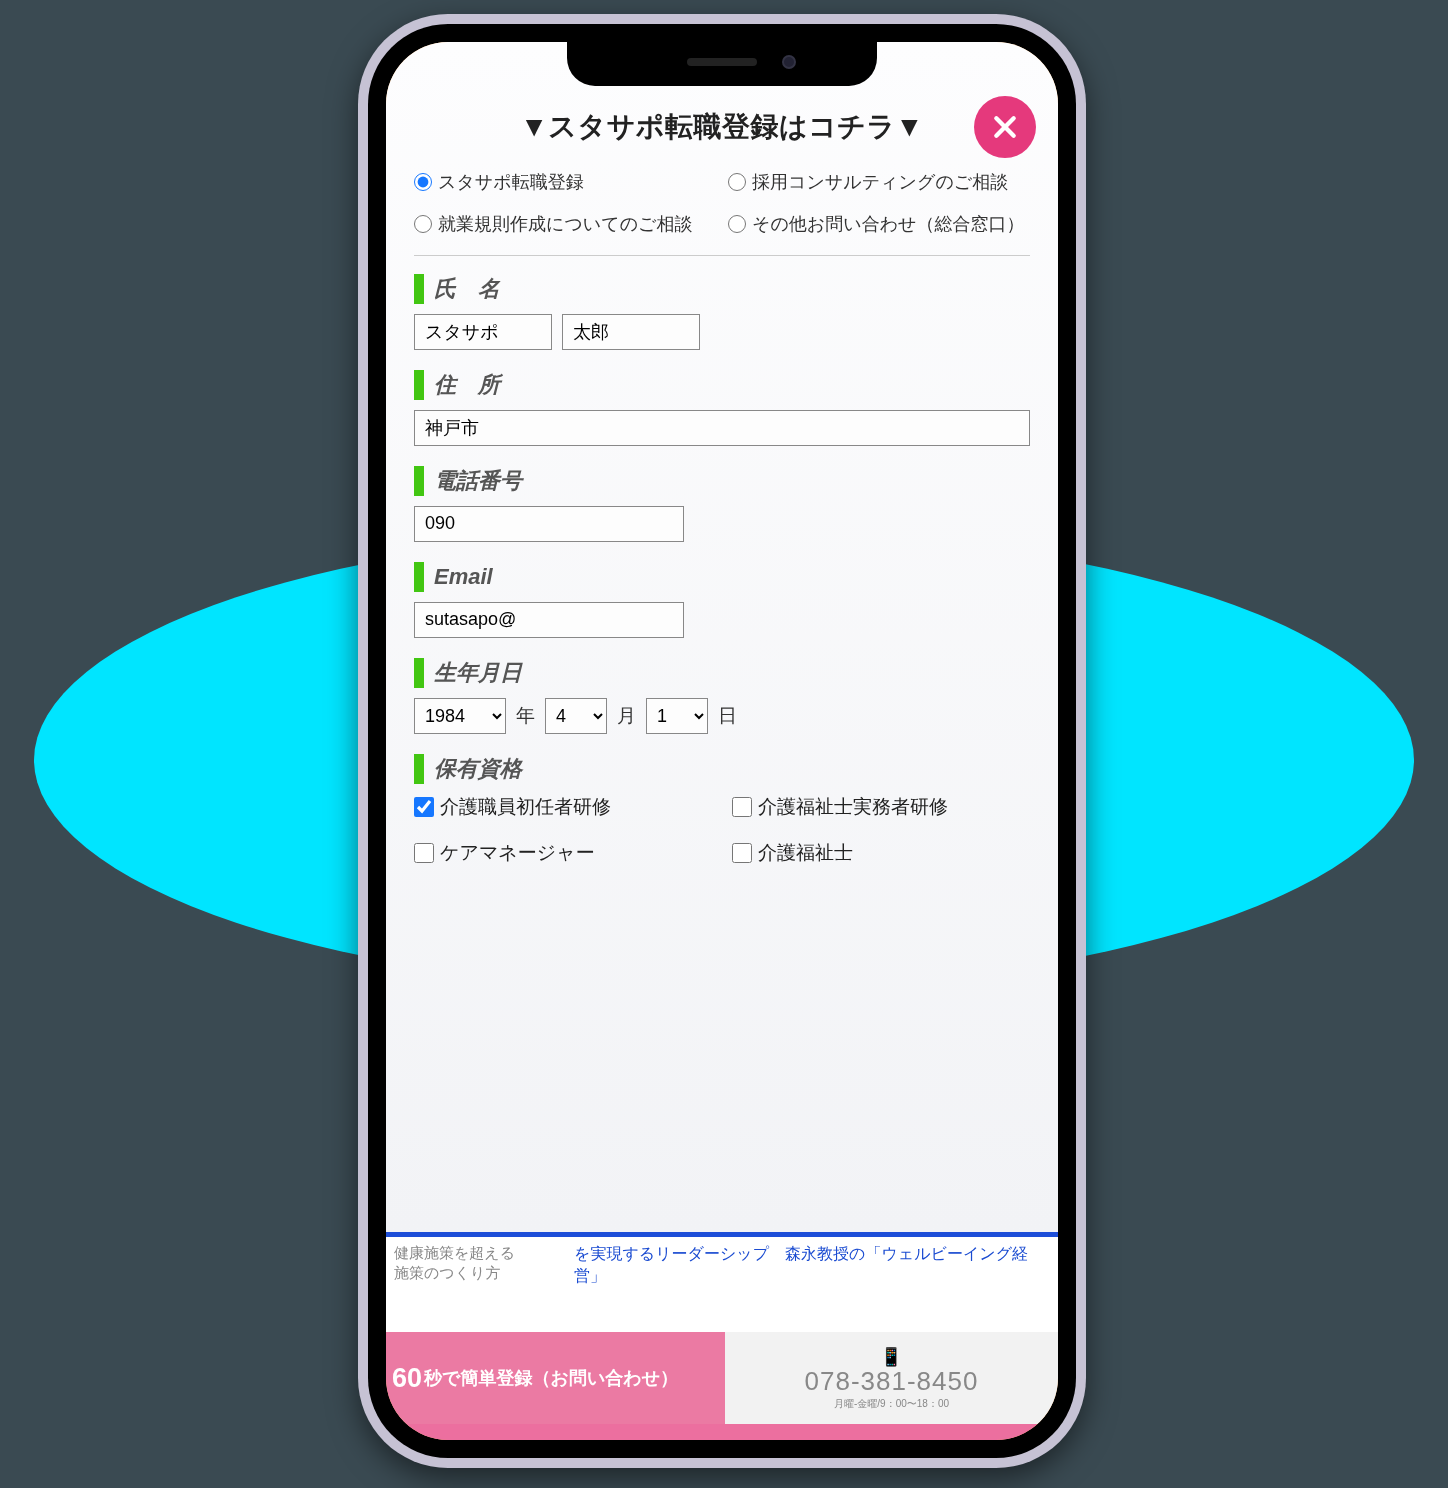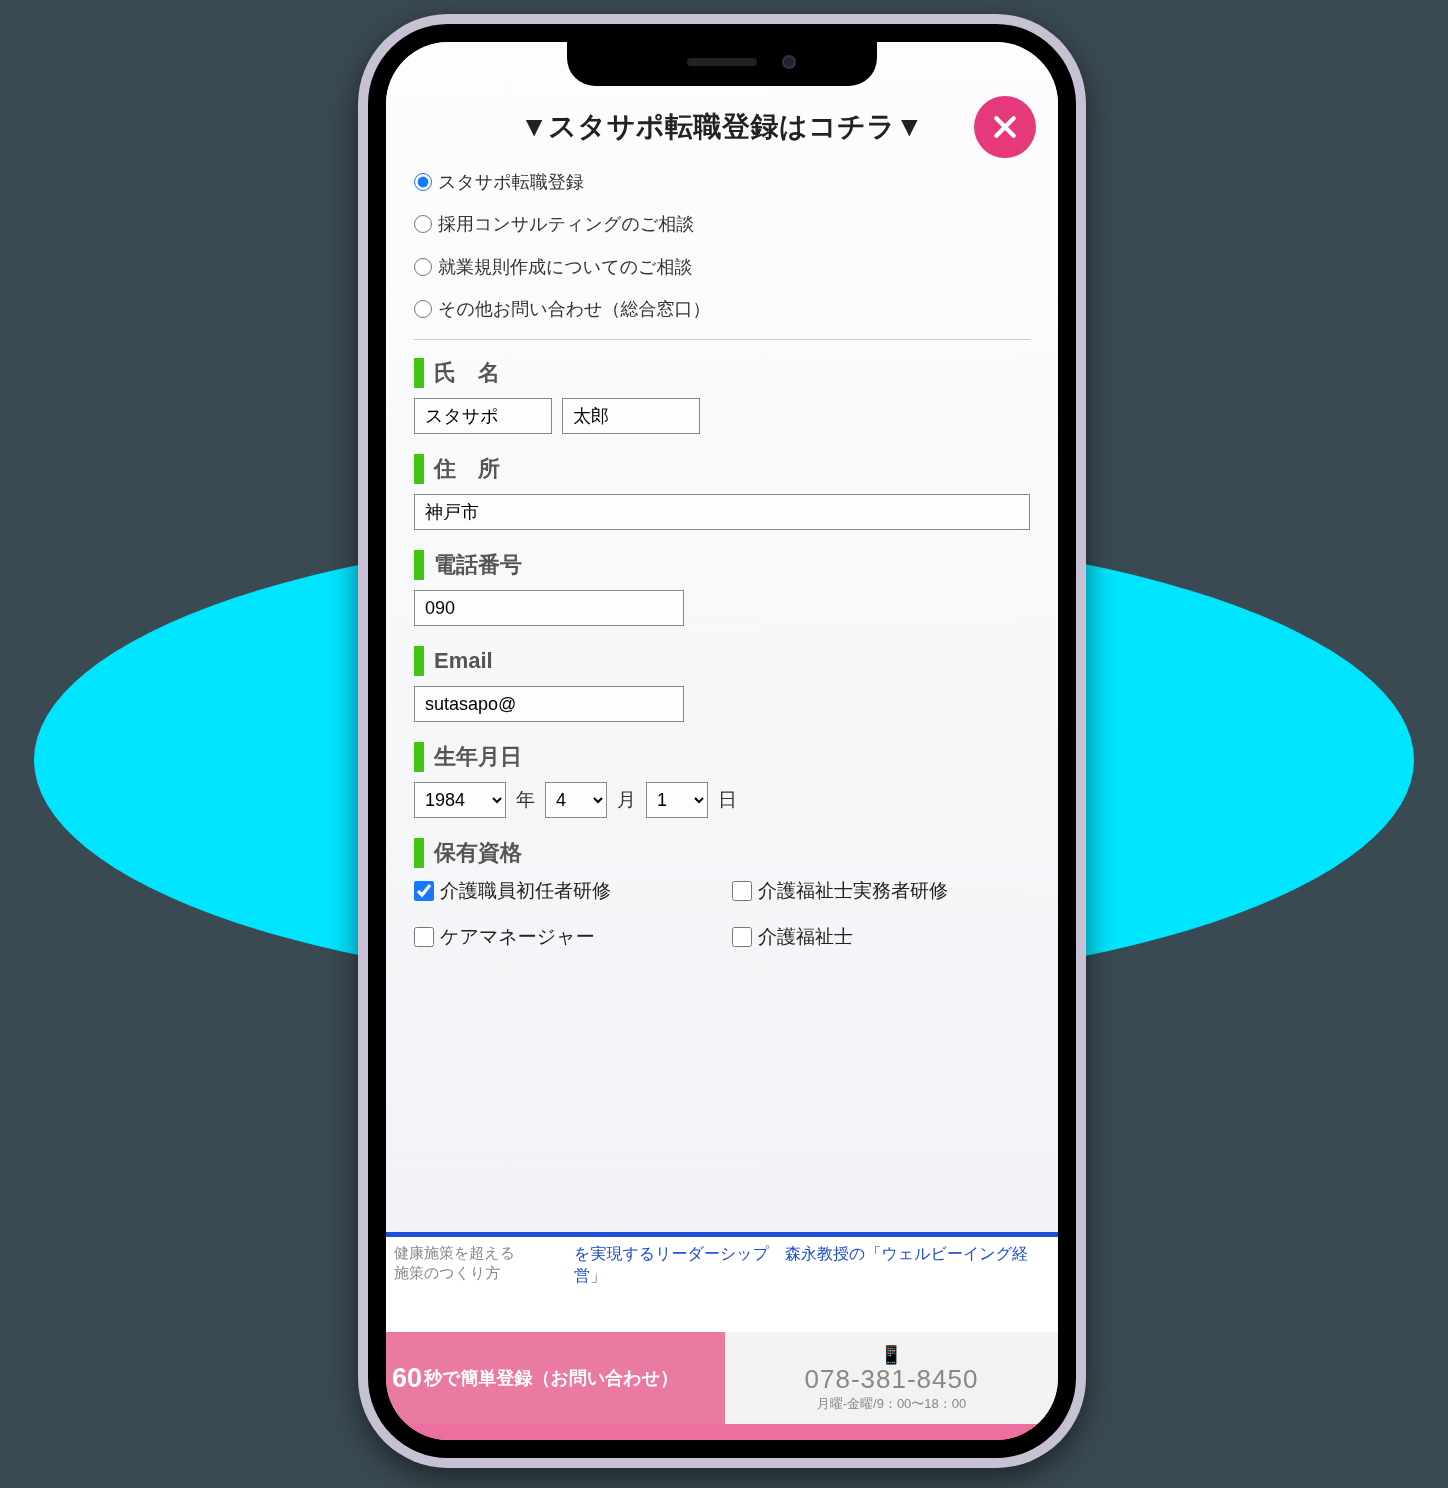--- a/index.html
+++ b/index.html
@@ -98,40 +98,41 @@
     text-align: center;
     font-size: 28px;
     font-weight: 700;
     color: #222;
     margin-top: 22px;
     margin-bottom: 24px;
     letter-spacing: 0.5px;
   }
   .radio-grid {
     display: grid;
-    grid-template-columns: 1fr;
+    grid-template-columns: 1fr 1fr;
     gap: 18px 12px;
     font-size: 18px;
     color: #333;
     margin-bottom: 18px;
   }
   .radio-item { display: flex; align-items: flex-start; gap: 6px; }
   .radio-item input[type=radio] {
     width: 18px; height: 18px; margin-top: 3px; accent-color: #1677ff;
   }
   .radio-item label { line-height: 1.35; }
   hr.sep {
     border: none; border-top: 1px solid #ccc;
     margin: 4px 0 18px 0;
   }
   .field-block { margin-bottom: 20px; }
   .field-label {
     display: flex; align-items: center; gap: 10px;
     font-size: 22px; font-weight: 600; color: #555;
     margin-bottom: 10px;
+    font-style: italic;
   }
   .field-label .bar {
     width: 10px; height: 30px; background: #42c612;
   }
   .input-row { display: flex; gap: 10px; align-items: center; flex-wrap: wrap; }
   input[type=text] {
     border: 1px solid #888;
     background: #fdfdfd;
     font-size: 18px;
     padding: 6px 10px;
@@ -199,21 +200,21 @@
   .footer-left .rest { font-size: 18px; margin-left: 2px; }
   .footer-right {
     flex: 1;
     background: #f2f2f2;
     display: flex; flex-direction: column;
     align-items: center; justify-content: center;
     color: #888;
   }
   .footer-right .phone-icon { font-size: 18px; margin-bottom: -2px; }
   .footer-right .tel { font-size: 26px; font-weight: 400; letter-spacing: 1px; }
-  .footer-right .hours { font-size: 13px; }
+  .footer-right .hours { font-size: 10px; }
   .bottom-edge {
     height: 16px;
     background: #ec6f9f;
   }
 </style>
 </head>
 <body>
 
 <div class="bg-ellipse"></div>
 

